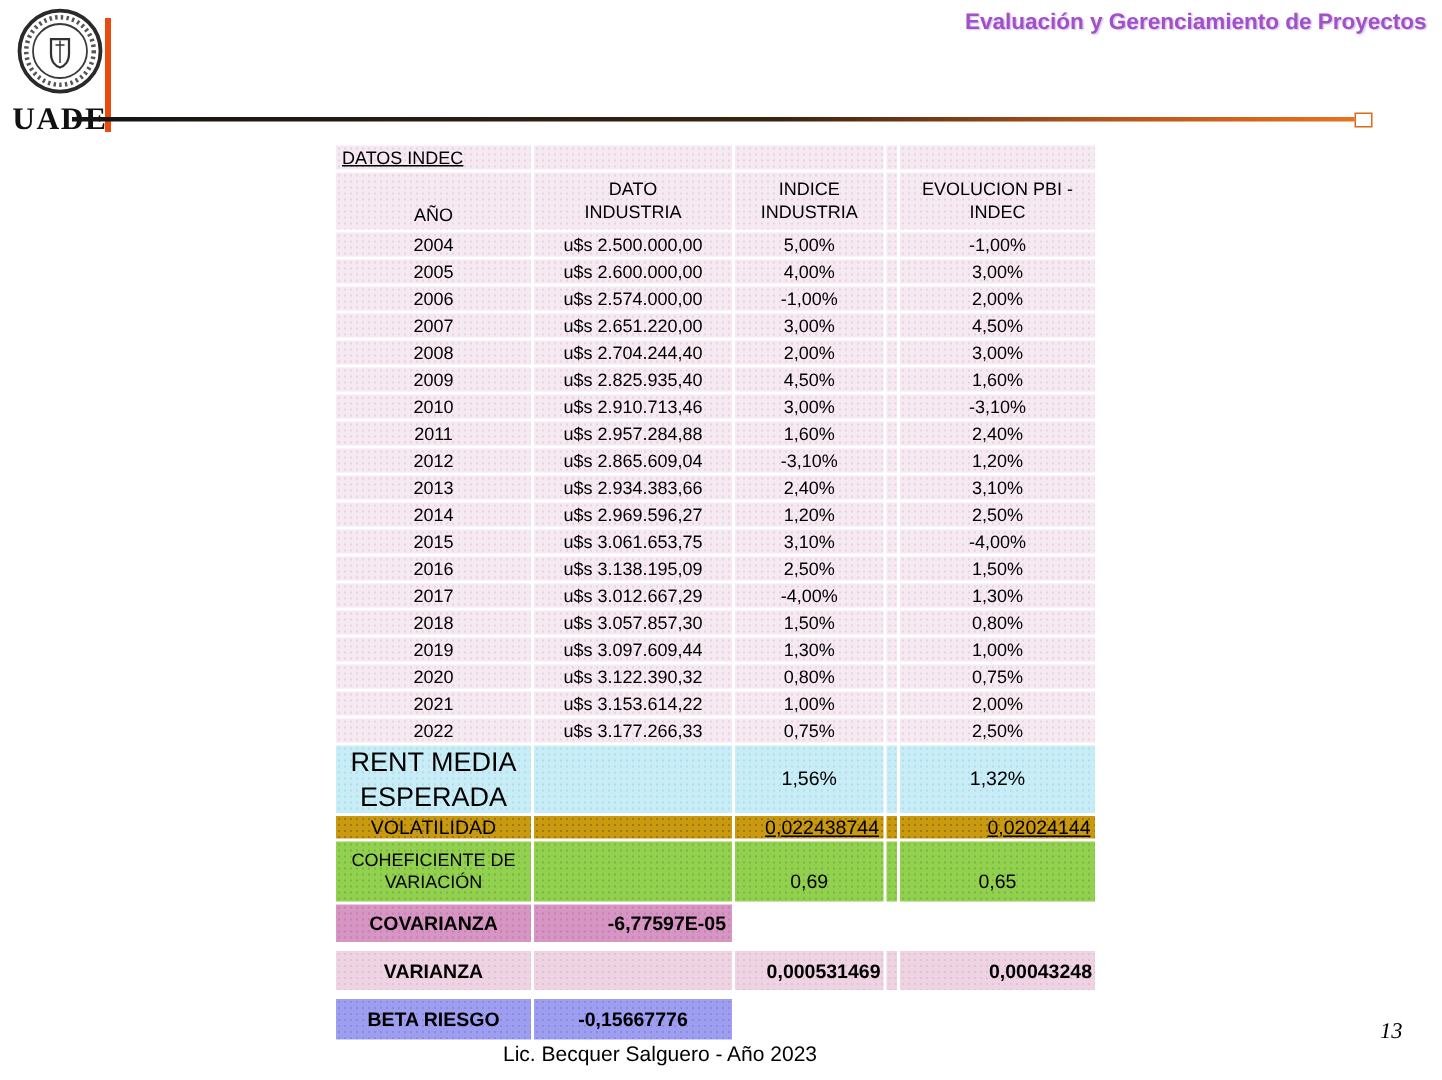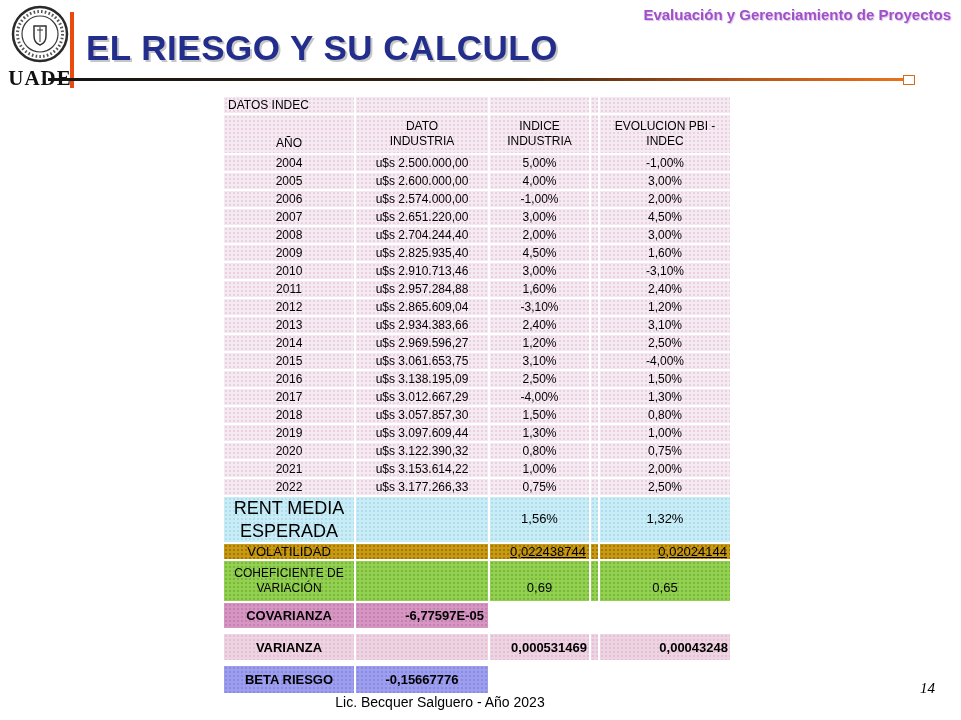--- a/index.html
+++ b/index.html
@@ -30,21 +30,21 @@
   table { border-collapse:separate; border-spacing:2px; table-layout:fixed; width:510px; }
   td { font-size:12px; color:#000; text-align:center; padding:0 3px; overflow:hidden; vertical-align:middle; }
 
   
   tr.cap td, tr.hdr td, tr.drow td {
     background-color:#f6eaf2;
     background-image:radial-gradient(rgba(205,140,175,0.28) 0.8px, transparent 1px);
     background-size:4px 4px;
   }
   tr.cap td { height:16px; }
-  tr.cap td:first-child { text-align:left; padding-left:4px; }
+  tr.cap td:first-child { text-align:left; padding-left:4px;text-decoration:underline; }
   tr.hdr td { height:36px; white-space:pre-line; line-height:1.25; }
   tr.hdr td:first-child { vertical-align:bottom; padding-bottom:2px; }
   tr.drow td { height:16px; }
 
   tr.rent td { background-color:#c9edf7;
     background-image:radial-gradient(rgba(0,110,150,0.12) 0.8px, transparent 1px); background-size:4px 4px;
     height:33px; white-space:pre-line; line-height:1.25; font-size:18px; }
   tr.rent td:nth-child(3), tr.rent td:nth-child(5) { font-size:13px; }
 
   tr.vol td { background-color:#c9990f;
@@ -92,21 +92,20 @@
         <circle cx="30" cy="30" r="18" fill="none" stroke="#3a3a3a" stroke-width="1.2"></circle>
         <path d="M24 22 h12 v10 c0 5 -3 8 -6 9 c-3 -1 -6 -4 -6 -9 z" fill="none" stroke="#333" stroke-width="1.5"></path>
         <line x1="27" y1="26" x2="33" y2="26" stroke="#333" stroke-width="1"></line>
         <line x1="30" y1="23" x2="30" y2="38" stroke="#333" stroke-width="1"></line>
       </svg>
     </span>
     <div class="logo-text">UADE</div>
   </div>
 
   <div class="v-line"></div>
-  <div class="slide-title">EL RIESGO Y SU CALCULO</div>
   <div class="rule"></div>
   <div class="rule-endbox"></div>
   <div class="course-title">Evaluación y Gerenciamiento de Proyectos</div>
 
   <div class="tbl-wrap">
     <table>
       <colgroup>
         <col style="width:130px">
           <col style="width:132px">
           <col style="width:99px">
@@ -318,15 +317,15 @@
           <td class="on">-0,15667776</td>
           <td></td>
           <td></td>
           <td></td>
         </tr>
       </tbody>
     </table>
   </div>
 
   <div class="credit">Lic. Becquer Salguero - Año 2023</div>
-  <div class="page-num">14</div>
+  <div class="page-num">13</div>
 
 </div>
 
 </body></html>

